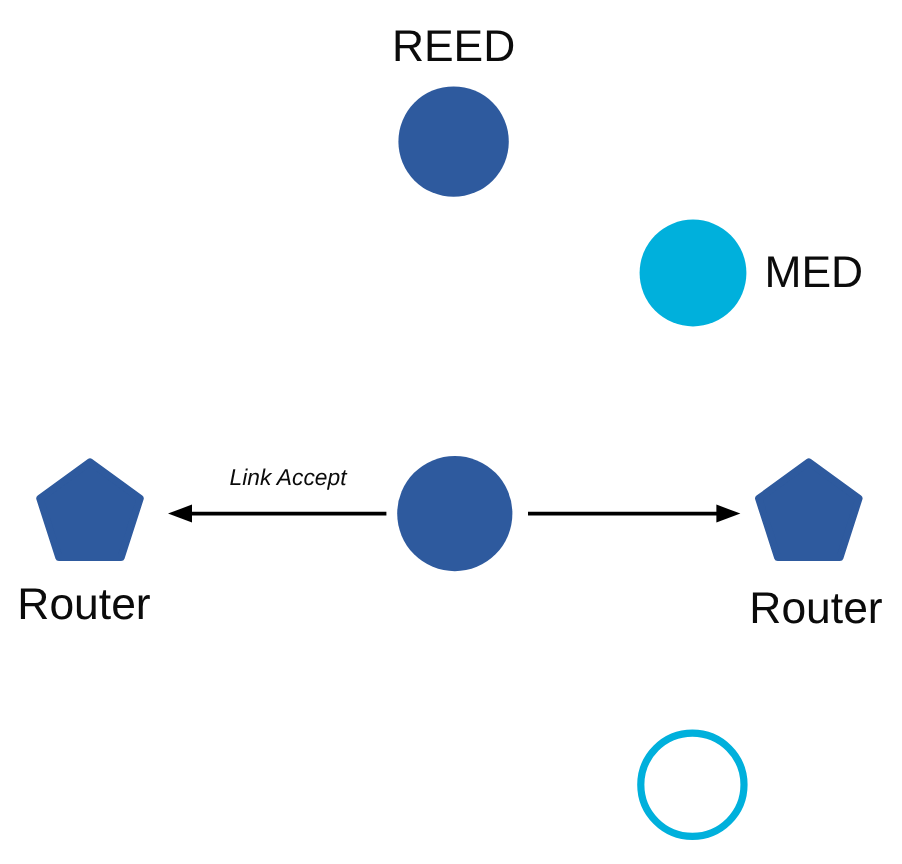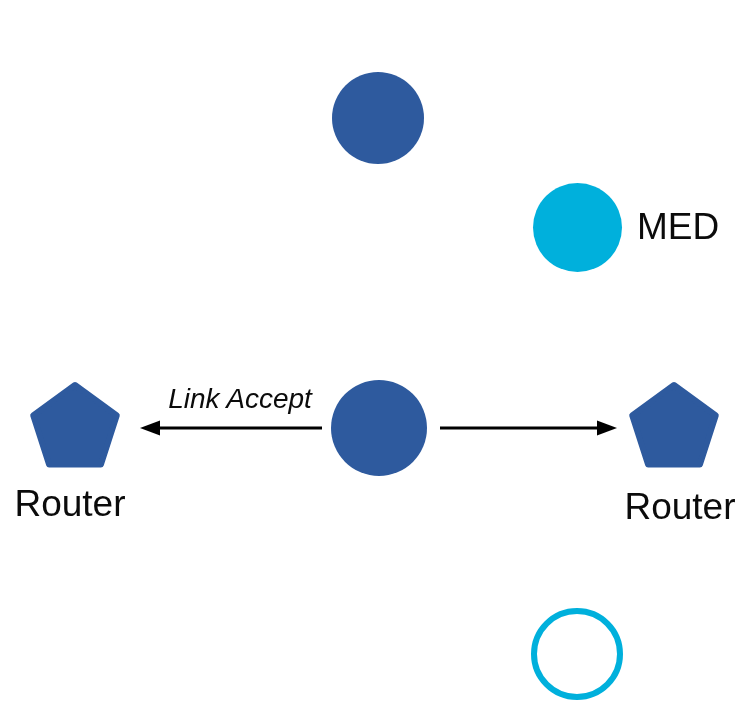--- a/index.html
+++ b/index.html
@@ -20,21 +20,21 @@
     color: var(--text, #0b0b0b);
     font-size: 37px;
     line-height: 42px;
     text-align: center;
     white-space: nowrap;
   }
   .node-label.left-align { text-align: left; }
   .edge-label {
     position: absolute;
     color: var(--text, #0b0b0b);
-    font-size: 28px;
+    font-size: 19px;
     line-height: 26px;
     font-style: italic;
     text-align: center;
     white-space: nowrap;
   }
   .circle-node {
     position: absolute;
     border-radius: 50%;
   }
   .fill-blue   { background: var(--node-blue, #2E5A9E); }
@@ -61,20 +61,21 @@
     stroke: var(--arrow, #000000);
     stroke-width: 3;
   }
   .edge-head { fill: var(--arrow, #000000); }
 </style>
 </head>
 <body>
 
 <div class="canvas">
 
+  <div class="node-label" style="left:278px; top:18px; width:200px;">REED</div>
   <div class="circle-node fill-blue" style="left:332px; top:72px; width:92px; height:92px;"></div>
 
   <div class="circle-node fill-cyan" style="left:533px; top:183px; width:89px; height:89px;"></div>
   <div class="node-label left-align" style="left:637px; top:206px;">MED</div>
 
   <div class="circle-node fill-blue" style="left:331px; top:380px; width:96px; height:96px;"></div>
 
   <svg class="pentagon-svg" style="left:25px; top:381px;" width="100" height="96" viewBox="0 0 100 96">
     <polygon class="pentagon-shape" points="50,4 91.8,34.4 75.9,83.6 24.1,83.6 8.2,34.4"></polygon>
   </svg>

